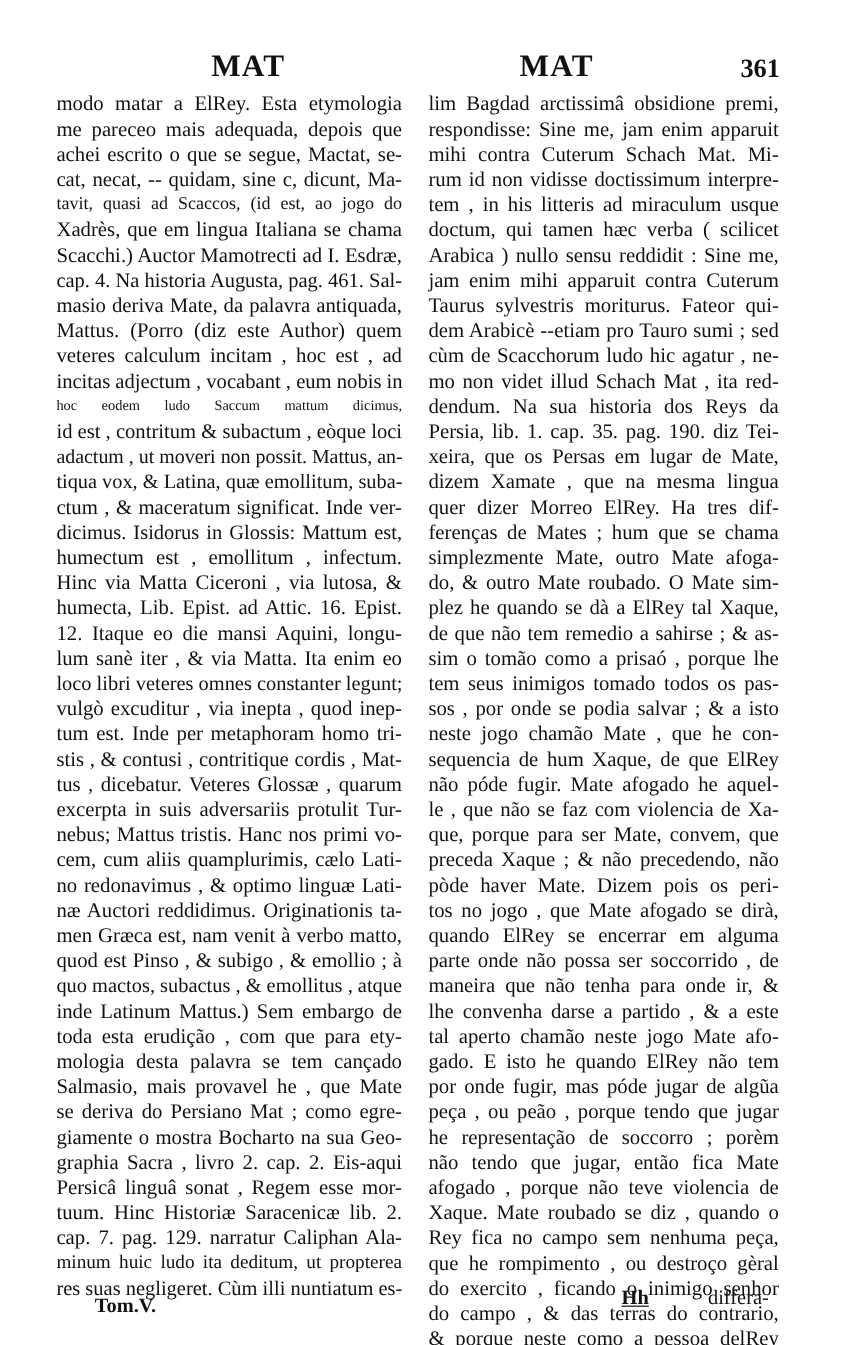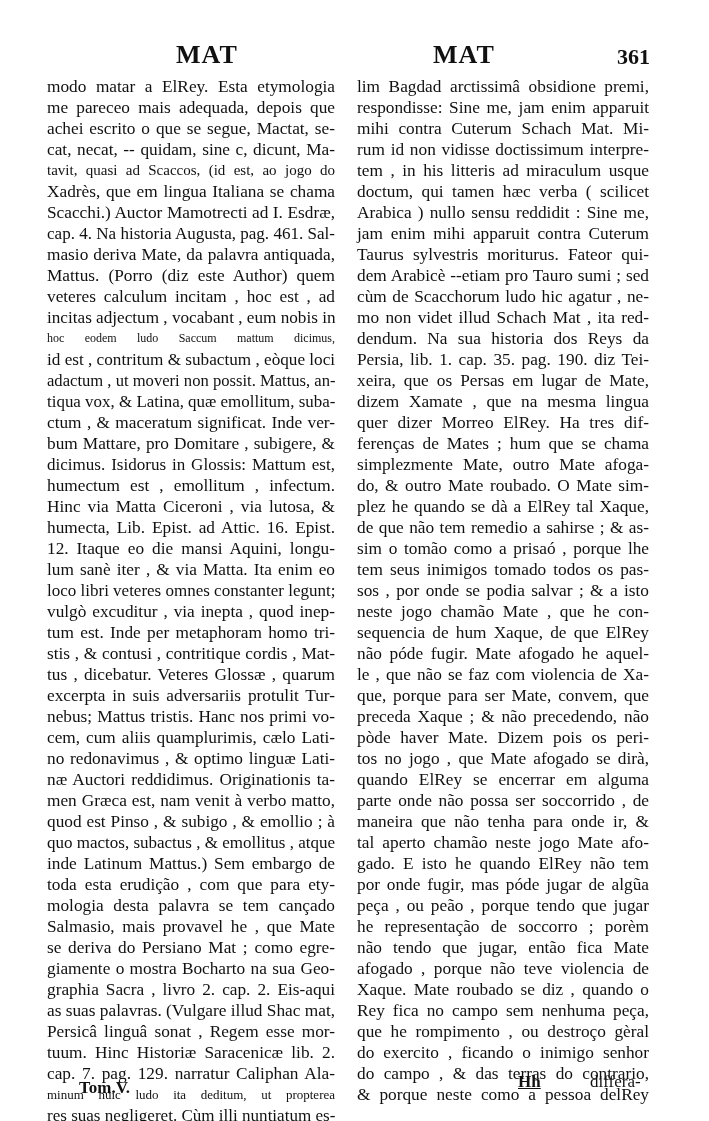--- a/index.html
+++ b/index.html
@@ -43,21 +43,20 @@
       <div class="line" style="font-size: 17.063px;">cap. 4. Na historia Augusta, pag. 461. Sal-</div>
       <div class="line">masio deriva Mate, da palavra antiquada,</div>
       <div class="line">Mattus. (Porro (diz este Author) quem</div>
       <div class="line">veteres calculum incitam , hoc est , ad</div>
       <div class="line" style="font-size: 17.1807px;">incitas adjectum , vocabant , eum nobis in</div>
       <div class="line" style="font-size: 12px;">hoc eodem ludo Saccum mattum dicimus,</div>
       <div class="line" style="font-size: 17.1807px;">id est , contritum &amp; subactum , eòque loci</div>
       <div class="line" style="font-size: 16.608px;">adactum , ut moveri non possit. Mattus, an-</div>
       <div class="line" style="font-size: 16.9469px;">tiqua vox, &amp; Latina, quæ emollitum, suba-</div>
       <div class="line">ctum , &amp; maceratum significat. Inde ver-</div>
-      <div class="line">bum Mattare, pro Domitare , subigere, &amp;</div>
       <div class="line" style="font-size: 17.063px;">dicimus. Isidorus in Glossis: Mattum est,</div>
       <div class="line">humectum est , emollitum , infectum.</div>
       <div class="line">Hinc via Matta Ciceroni , via lutosa, &amp;</div>
       <div class="line">humecta, Lib. Epist. ad Attic. 16. Epist.</div>
       <div class="line">12. Itaque eo die mansi Aquini, longu-</div>
       <div class="line">lum sanè iter , &amp; via Matta. Ita enim eo</div>
       <div class="line" style="font-size: 17.0048px;">loco libri veteres omnes constanter legunt;</div>
       <div class="line">vulgò excuditur , via inepta , quod inep-</div>
       <div class="line">tum est. Inde per metaphoram homo tri-</div>
       <div class="line">stis , &amp; contusi , contritique cordis , Mat-</div>
@@ -70,25 +69,24 @@
       <div class="line">men Græca est, nam venit à verbo matto,</div>
       <div class="line">quod est Pinso , &amp; subigo , &amp; emollio ; à</div>
       <div class="line" style="font-size: 17.0048px;">quo mactos, subactus , &amp; emollitus , atque</div>
       <div class="line">inde Latinum Mattus.) Sem embargo de</div>
       <div class="line">toda esta erudição , com que para ety-</div>
       <div class="line">mologia desta palavra se tem cançado</div>
       <div class="line">Salmasio, mais provavel he , que Mate</div>
       <div class="line">se deriva do Persiano Mat ; como egre-</div>
       <div class="line">giamente o mostra Bocharto na sua Geo-</div>
       <div class="line">graphia Sacra , livro 2. cap. 2. Eis-aqui</div>
-      <div class="line">as suas palavras. (Vulgare illud Shac mat,</div>
       <div class="line">Persicâ linguâ sonat , Regem esse mor-</div>
       <div class="line">tuum. Hinc Historiæ Saracenicæ lib. 2.</div>
       <div class="line">cap. 7. pag. 129. narratur Caliphan Ala-</div>
-      <div class="line" style="font-size: 13px;">minum huic ludo ita deditum, ut propterea</div>
+      <div class="line" style="font-size: 16px;">minum huic ludo ita deditum, ut propterea</div>
       <div class="line" style="font-size: 17.063px;">res suas negligeret. Cùm illi nuntiatum es-</div>
     </div>
   <div class="col right" id="col-right">
       <div class="line">lim Bagdad arctissimâ obsidione premi,</div>
       <div class="line">respondisse: Sine me, jam enim apparuit</div>
       <div class="line">mihi contra Cuterum Schach Mat. Mi-</div>
       <div class="line">rum id non vidisse doctissimum interpre-</div>
       <div class="line">tem , in his litteris ad miraculum usque</div>
       <div class="line">doctum, qui tamen hæc verba ( scilicet</div>
       <div class="line">Arabica ) nullo sensu reddidit : Sine me,</div>
@@ -114,20 +112,21 @@
       <div class="line">sequencia de hum Xaque, de que ElRey</div>
       <div class="line">não póde fugir. Mate afogado he aquel-</div>
       <div class="line">le , que não se faz com violencia de Xa-</div>
       <div class="line">que, porque para ser Mate, convem, que</div>
       <div class="line">preceda Xaque ; &amp; não precedendo, não</div>
       <div class="line">pòde haver Mate. Dizem pois os peri-</div>
       <div class="line">tos no jogo , que Mate afogado se dirà,</div>
       <div class="line">quando ElRey se encerrar em alguma</div>
       <div class="line">parte onde não possa ser soccorrido , de</div>
       <div class="line">maneira que não tenha para onde ir, &amp;</div>
+      <div class="line">lhe convenha darse a partido , &amp; a este</div>
       <div class="line">tal aperto chamão neste jogo Mate afo-</div>
       <div class="line">gado. E isto he quando ElRey não tem</div>
       <div class="line">por onde fugir, mas póde jugar de algũa</div>
       <div class="line">peça , ou peão , porque tendo que jugar</div>
       <div class="line">he representação de soccorro ; porèm</div>
       <div class="line">não tendo que jugar, então fica Mate</div>
       <div class="line">afogado , porque não teve violencia de</div>
       <div class="line">Xaque. Mate roubado se diz , quando o</div>
       <div class="line">Rey fica no campo sem nenhuma peça,</div>
       <div class="line">que he rompimento , ou destroço gèral</div>

